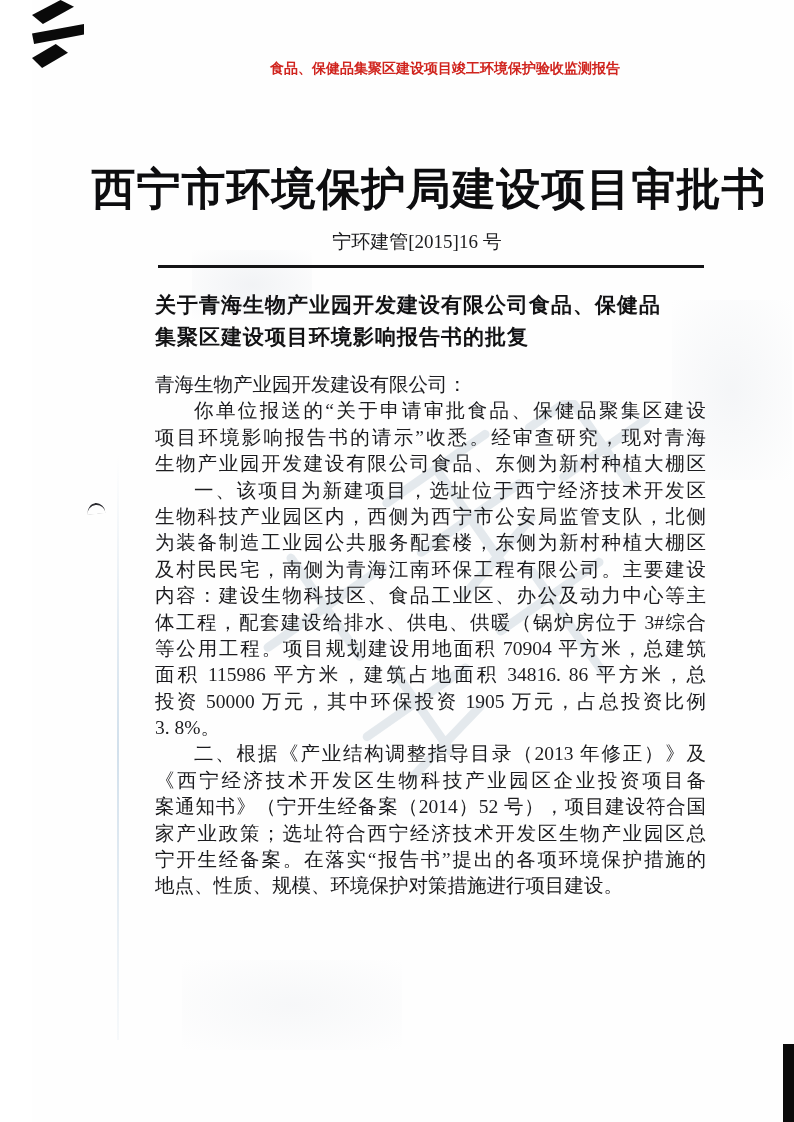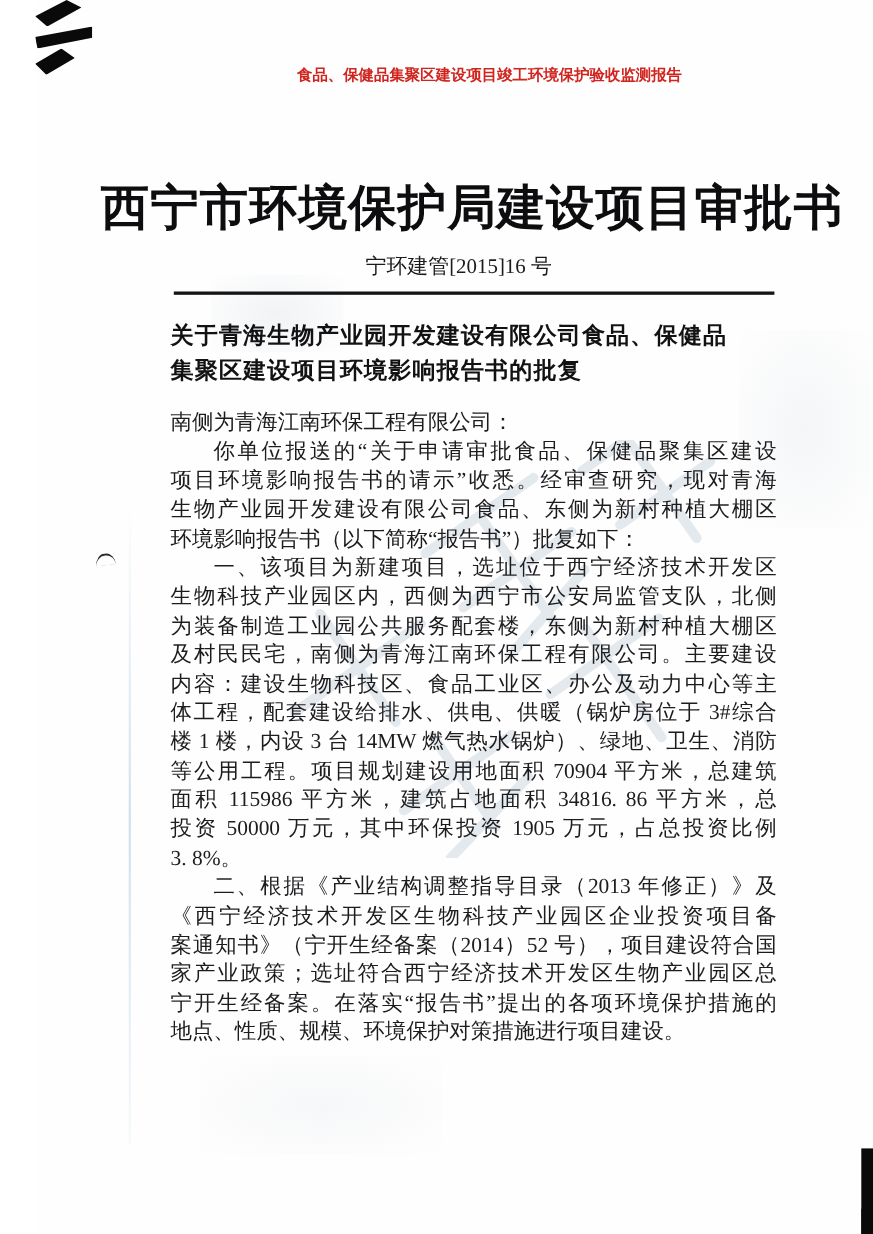--- a/index.html
+++ b/index.html
@@ -100,32 +100,30 @@
   <div class="doc-title">西宁市环境保护局建设项目审批书</div>
   <div class="doc-number">宁环建管[2015]16 号</div>
   <div class="rule"></div>
 
   <div class="subject">
     <div>关于青海生物产业园开发建设有限公司食品、保健品</div>
     <div>集聚区建设项目环境影响报告书的批复</div>
   </div>
 
   <div class="body-text">
-      <div class="bline">南侧为青海江南环保工程有限公司：</div>
+      <div class="bline">青海生物产业园开发建设有限公司：</div>
       <div class="bline just ind">你单位报送的“关于申请审批食品、保健品聚集区建设</div>
       <div class="bline just">项目环境影响报告书的请示”收悉。经审查研究，现对青海</div>
       <div class="bline just">生物产业园开发建设有限公司食品、东侧为新村种植大棚区</div>
-      <div class="bline">环境影响报告书（以下简称“报告书”）批复如下：</div>
       <div class="bline just ind">一、该项目为新建项目，选址位于西宁经济技术开发区</div>
       <div class="bline just">生物科技产业园区内，西侧为西宁市公安局监管支队，北侧</div>
       <div class="bline just">为装备制造工业园公共服务配套楼，东侧为新村种植大棚区</div>
       <div class="bline just">及村民民宅，南侧为青海江南环保工程有限公司。主要建设</div>
       <div class="bline just">内容：建设生物科技区、食品工业区、办公及动力中心等主</div>
       <div class="bline just">体工程，配套建设给排水、供电、供暖（锅炉房位于 3#综合</div>
-      <div class="bline just">楼 1 楼，内设 3 台 14MW 燃气热水锅炉）、绿地、卫生、消防</div>
       <div class="bline just">等公用工程。项目规划建设用地面积 70904 平方米，总建筑</div>
       <div class="bline just">面积 115986 平方米，建筑占地面积 34816. 86 平方米，总</div>
       <div class="bline just">投资 50000 万元，其中环保投资 1905 万元，占总投资比例</div>
       <div class="bline">3. 8%。</div>
       <div class="bline just ind">二、根据《产业结构调整指导目录（2013 年修正）》及</div>
       <div class="bline just">《西宁经济技术开发区生物科技产业园区企业投资项目备</div>
       <div class="bline just">案通知书》（宁开生经备案（2014）52 号），项目建设符合国</div>
       <div class="bline just">家产业政策；选址符合西宁经济技术开发区生物产业园区总</div>
       <div class="bline just">宁开生经备案。在落实“报告书”提出的各项环境保护措施的</div>
       <div class="bline">地点、性质、规模、环境保护对策措施进行项目建设。</div>

